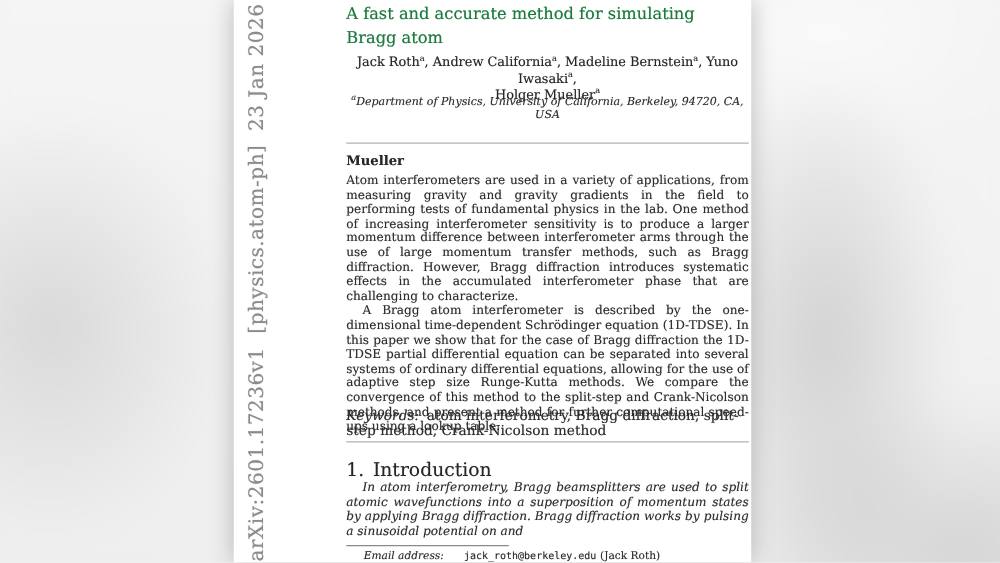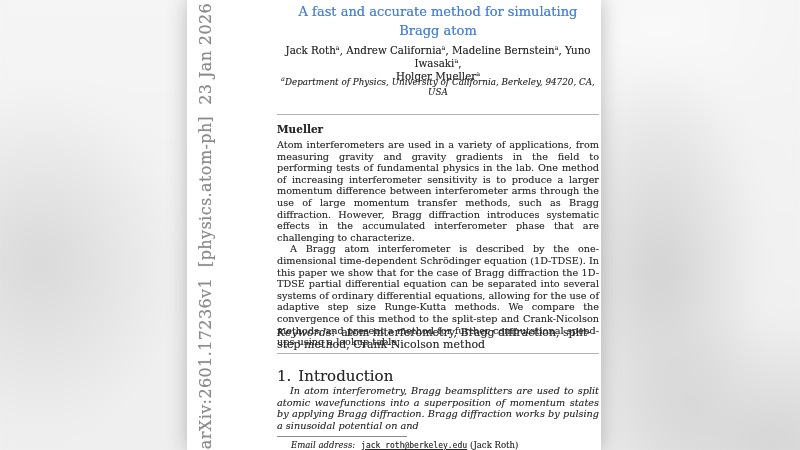--- a/index.html
+++ b/index.html
@@ -28,21 +28,21 @@
   .page * { text-shadow: 0 0 0.6px rgba(44,44,44,0.45); }
   .watermark {
     position:absolute; left:18px; top:226px;
     transform: translate(-50%,-50%) rotate(-90deg);
     white-space:pre; font-size:16px; letter-spacing:0.4px;
     color:#8b8b8b; text-shadow: 0 0 0.8px rgba(139,139,139,0.6);
   }
   .content { position:absolute; left:90px; top:0; width:322px; }
   .title {
     position:absolute; left:0; top:2px; width:100%;
-    text-align:center; font-size:13px; line-height:19px; color:#3b82f6;
+    text-align:left; font-size:13px; line-height:19px; color:#15803d;
   }
   .authors {
     position:absolute; left:0; top:44px; width:100%;
     text-align:center; font-size:10.3px; line-height:13px; color:#262626;
   }
   sup { font-size:6.5px; vertical-align:super; line-height:0; }
   .affiliation {
     position:absolute; left:0; top:77px; width:100%;
     text-align:center; font-style:italic; font-size:8.8px; color:#2c2c2c;
   }
@@ -70,21 +70,21 @@
     font-style:italic;
   }
   .footnote-rule { position:absolute; left:0; top:436px; width:130px; height:1px; background:#8a8a8a; text-shadow:none; }
   .footnote {
     position:absolute; left:14px; top:440px; width:300px;
     font-size:8.5px; color:#2c2c2c; white-space:nowrap;
   }
   .footnote .fn-label { font-style:italic; }
   .footnote .fn-email {
     font-family:"DejaVu Sans Mono","Liberation Mono",monospace;
-    font-size:8px; margin-left:6px;text-decoration:underline;
+    font-size:8px; margin-left:16px;
   }
   .footnote .fn-suffix { margin-left:3px; }
 </style>
 </head>
 <body>
 
 <div class="frame">
   <div class="bg"></div>
 
   <div class="page">

